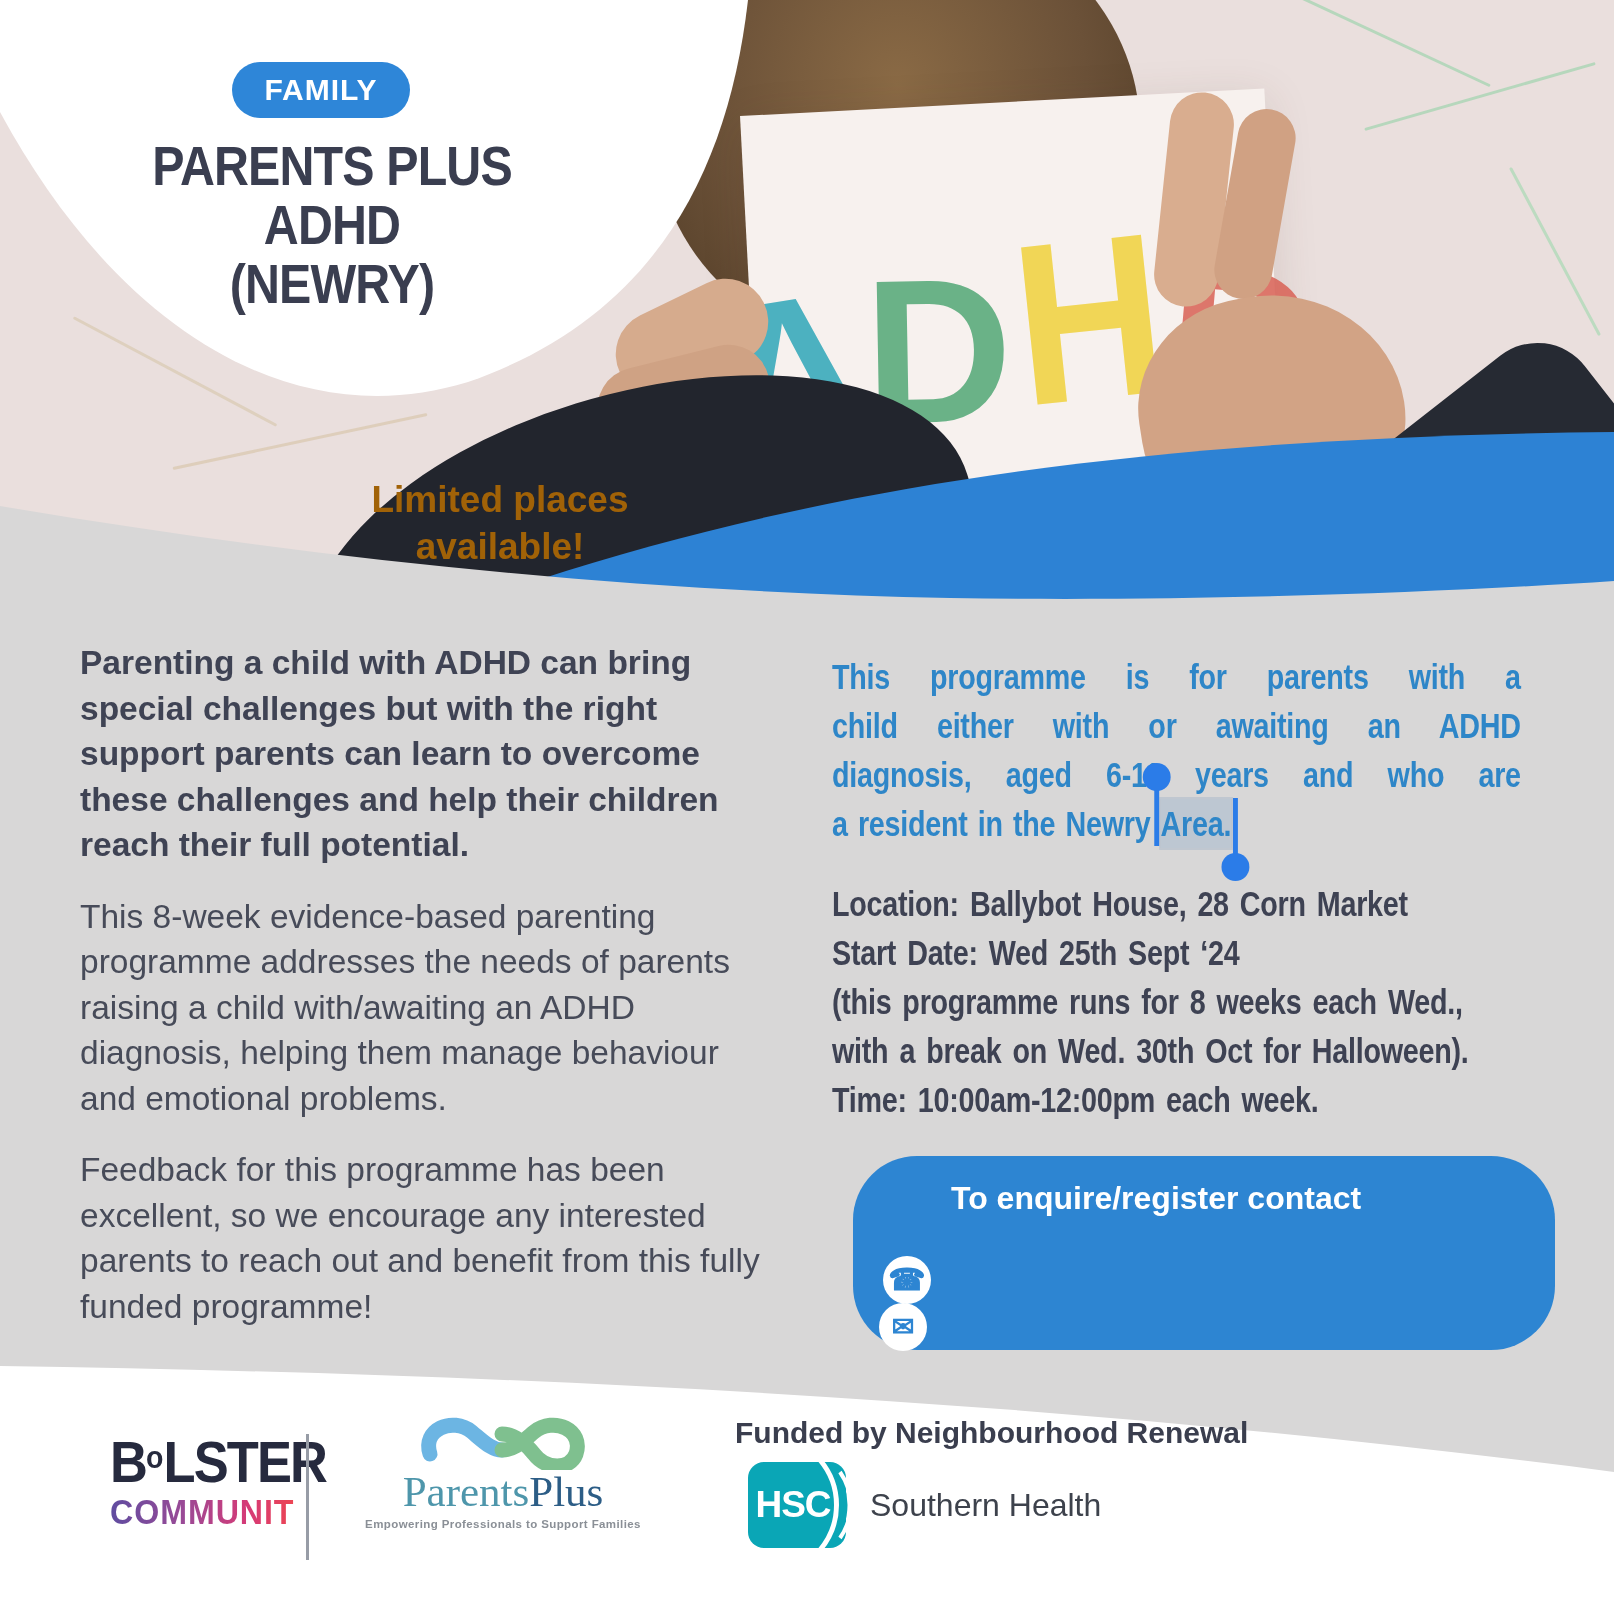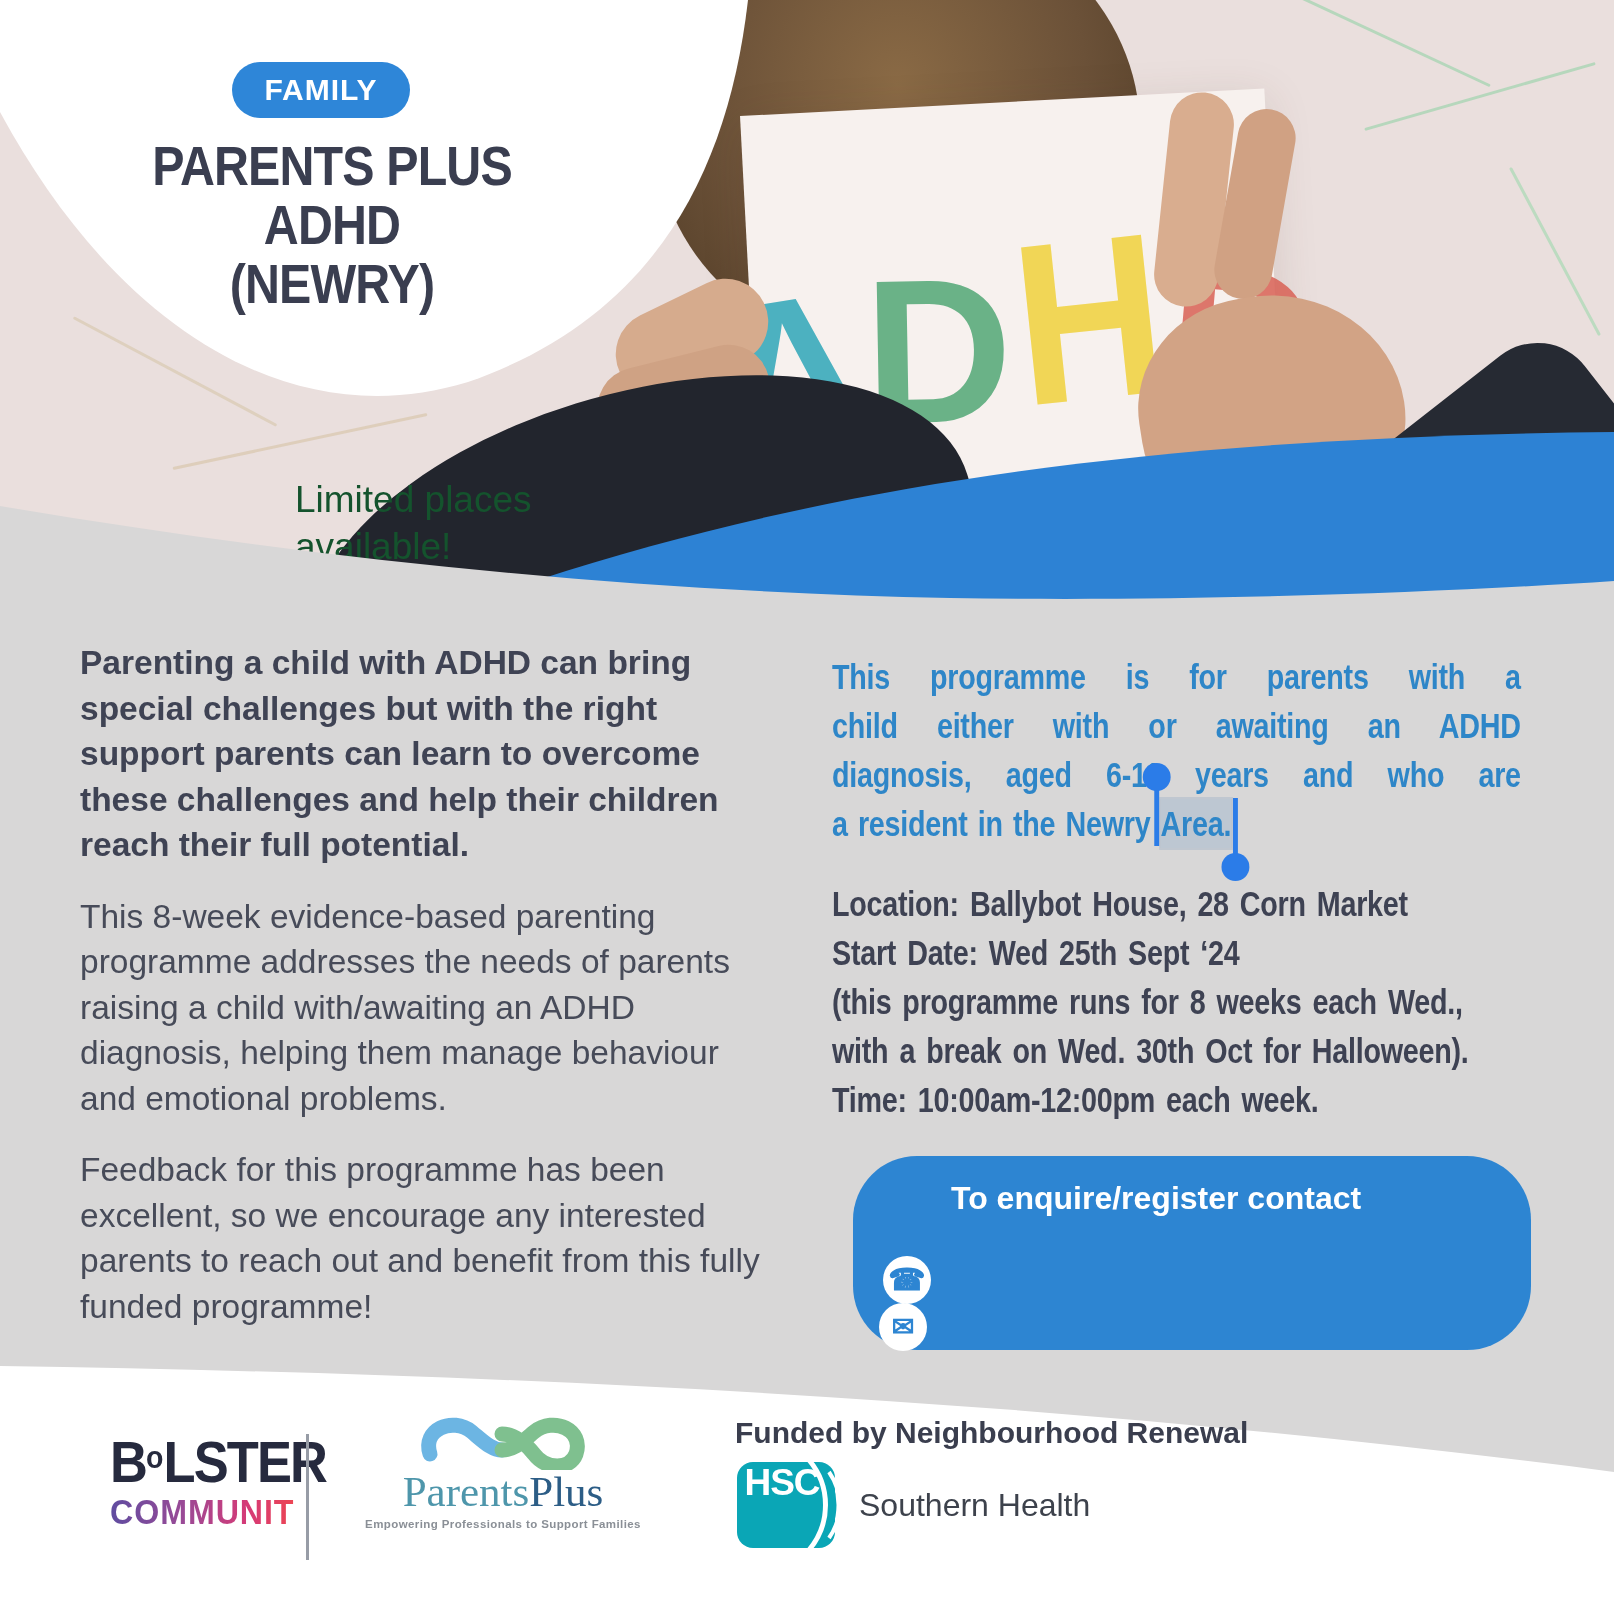--- a/index.html
+++ b/index.html
@@ -26,22 +26,22 @@
   .hand-l2{left:596px;top:356px;width:175px;height:82px;border-radius:42px;background:#cfa284;transform:rotate(-14deg);}
   .hand-l3{left:628px;top:422px;width:150px;height:72px;border-radius:36px;background:#c99b7d;transform:rotate(-6deg);}
   .finger-r1{left:1162px;top:92px;width:64px;height:215px;border-radius:32px;background:#d9ad8f;transform:rotate(6deg);}
   .finger-r2{left:1226px;top:108px;width:58px;height:192px;border-radius:30px;background:#d0a183;transform:rotate(10deg);}
   .fist{left:1140px;top:295px;width:265px;height:245px;background:#d2a385;border-radius:46% 54% 50% 50%;transform:rotate(-9deg);}
   .sleeve-r{position:absolute;left:1268px;top:415px;width:430px;height:340px;background:#262a33;border-radius:60px;transform:rotate(-38deg);}
   .body-l{position:absolute;left:300px;top:392px;width:680px;height:350px;background:#22252d;border-radius:48% 52% 40% 40%;transform:rotate(-17deg);}
 
   .blob{position:absolute;left:0;top:0;width:1614px;height:662px;pointer-events:none;}
 
-  .limited{position:absolute;left:295px;top:476px;width:410px;color:#14532d;
-           font-weight:normal;font-size:37px;line-height:47px;white-space:pre-line;}
+  .limited{position:absolute;left:295px;top:476px;width:410px;text-align:center;color:#a16207;
+           font-weight:bold;font-size:37px;line-height:47px;white-space:pre-line;}
 
   
   .bgsvg{position:absolute;left:0;top:0;width:1614px;height:1620px;pointer-events:none;}
 
   
   .badge{position:absolute;left:232px;top:62px;width:178px;height:56px;border-radius:28px;background:#2e86d8;
          color:#fff;font-weight:bold;font-size:30px;letter-spacing:1px;display:flex;align-items:center;justify-content:center;}
   .title{position:absolute;left:52px;top:136px;width:560px;text-align:center;color:#3a3e50;
          font-weight:bold;font-size:55px;line-height:58px;transform:scale(.88,1.02);transform-origin:center top;letter-spacing:-1px;}
 
@@ -58,21 +58,21 @@
 
   
   .sel{position:relative;display:inline-block;background:rgba(168,186,205,.55);box-shadow:0 0 0 2px rgba(150,170,195,.35);}
   .h-start{position:absolute;left:-8px;top:-9px;width:6px;height:56px;background:#2b7ce8;}
   .h-start::before{content:"";position:absolute;left:-14px;top:-27px;width:34px;height:28px;border-radius:50%;background:#2b7ce8;}
   .h-end{position:absolute;right:-8px;top:-1px;width:6px;height:56px;background:#2b7ce8;}
   .h-end::before{content:"";position:absolute;left:-14px;bottom:-27px;width:34px;height:28px;border-radius:50%;background:#2b7ce8;}
 
   
   .contact{position:absolute;left:853px;top:1156px;width:678px;height:194px;border-radius:64px;background:#2d85d2;
-           color:#fff;font-weight:bold;font-size:32px;}
+           color:#fff;font-weight:bold;font-size:32px;padding-left:24px;}
   .contact .l1{position:absolute;left:98px;top:24px;}
   .contact .l2{position:absolute;left:98px;top:64px;}
   .contact .l3{position:absolute;left:98px;top:104px;}
   .contact .l4{position:absolute;left:98px;top:144px;}
   .cicon{position:absolute;width:48px;height:48px;border-radius:50%;background:#fff;color:#2d85d2;
          display:flex;align-items:center;justify-content:center;font-size:30px;line-height:1;}
   .cicon.phone{left:30px;top:100px;}
   .cicon.mail{left:26px;top:147px;font-size:27px;}
 
   
@@ -83,21 +83,21 @@
        background:linear-gradient(90deg,#5f4ca0 0%,#9a4a96 40%,#d63a76 75%,#ec4553 100%);
        -webkit-background-clip:text;background-clip:text;color:transparent;}
   .logo-divider{position:absolute;left:306px;top:1434px;width:3px;height:126px;background:#979ca6;}
   .parentsplus{position:absolute;left:338px;top:1408px;width:330px;text-align:center;}
   .pp-name{font-family:"Liberation Serif",serif;font-size:43px;line-height:44px;}
   .pp-a{color:#4e96ab;} .pp-b{color:#2c5d86;}
   .pp-tag{margin-top:4px;font-size:11.5px;font-weight:bold;color:#8a8f96;letter-spacing:.4px;}
   .funded{position:absolute;left:735px;top:1416px;font-weight:bold;font-size:30px;color:#3a3e4e;}
   .hscrow{position:absolute;left:737px;top:1462px;display:flex;align-items:center;gap:24px;}
   .hscbox{position:relative;width:98px;height:86px;border-radius:16px;background:#0aa6b6;color:#fff;
-          display:flex;align-items:flex-start;justify-content:center;font-weight:bold;font-size:37px;letter-spacing:-1px;overflow:visible;}
+          display:flex;align-items:center;justify-content:center;font-weight:bold;font-size:37px;letter-spacing:-1px;overflow:visible;margin-left:11px;}
   .hsctext{color:#3d424c;font-size:32px;line-height:47px;}
 </style>
 </head>
 <body>
 
 <div class="photo">
   <div class="scribble" style="left:1290px;top:40px;width:210px;background:#9fd3ae;transform:rotate(25deg);"></div>
   <div class="scribble" style="left:1360px;top:95px;width:240px;background:#9fd3ae;transform:rotate(-16deg);"></div>
   <div class="scribble" style="left:1460px;top:250px;width:190px;background:#a8d8b4;transform:rotate(62deg);"></div>
   <div class="scribble" style="left:60px;top:370px;width:230px;background:#d9c9b0;transform:rotate(28deg);"></div>

